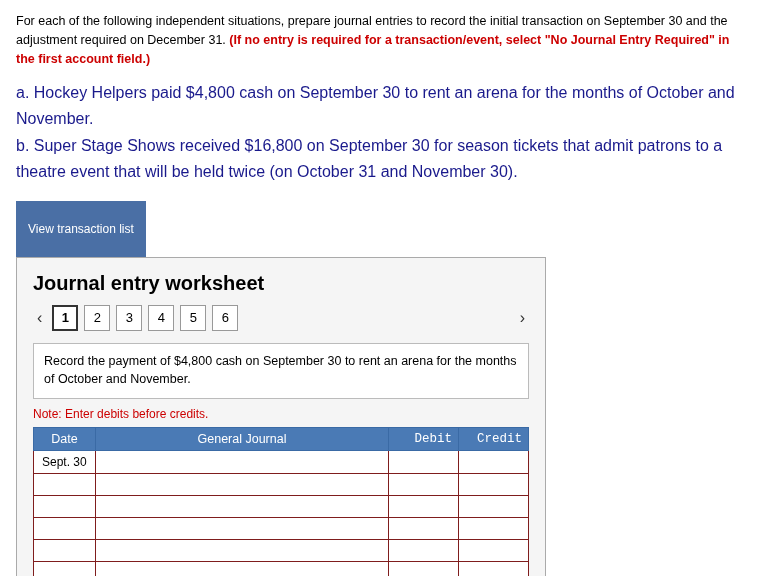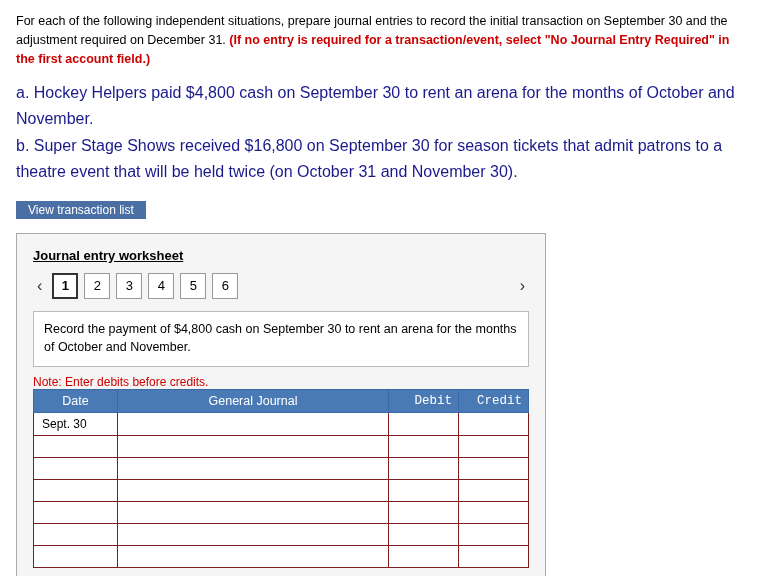--- a/index.html
+++ b/index.html
@@ -27,37 +27,35 @@
       margin-bottom: 16px;
       color: #1a1a8c;
     }
     .scenarios p {
       margin-bottom: 2px;
     }
     .view-transaction-btn {
       background: #4a6fa5;
       color: #fff;
       border: none;
-      padding: 2px 12px;
+      padding: 21px 12px;
       font-size: 12px;
       cursor: pointer;
-      margin-bottom: 14px;
     }
     .worksheet-container {
       border: 1px solid #aaa;
       padding: 14px 16px 14px 16px;
       background: #f5f5f5;
       width: 530px;
     }
     .worksheet-title {
-      font-size: 13px;
+      font-size: 20px;
       font-weight: bold;
       margin-bottom: 10px;
       color: #000;
-      text-decoration: underline;
     }
     .page-nav {
       display: flex;
       align-items: center;
       gap: 6px;
       margin-bottom: 12px;
     }
     .nav-arrow {
       font-size: 16px;
       cursor: pointer;
@@ -86,36 +84,37 @@
       background: #fff;
       padding: 8px 10px;
       font-size: 12.5px;
       line-height: 1.5;
       margin-bottom: 8px;
       min-height: 56px;
     }
     .note-text {
       color: #cc0000;
       font-size: 12px;
+      margin-bottom: 6px;
     }
     .journal-table {
       width: 100%;
       border-collapse: collapse;
       font-size: 12.5px;
     }
     .journal-table thead tr th {
       background: #4a7ab5;
       color: #fff;
       padding: 4px 6px;
       border: 1px solid #3a6aa5;
       text-align: center;
       font-weight: normal;
     }
     .journal-table thead tr th.date-col {
-      width: 84px;
+      width: 62px;
       text-align: center;
     }
     .journal-table thead tr th.general-col {
       text-align: center;
     }
     .journal-table thead tr th.amount-col {
       width: 70px;
       text-align: right;
       font-family: Liberation Mono, monospace;
     }

